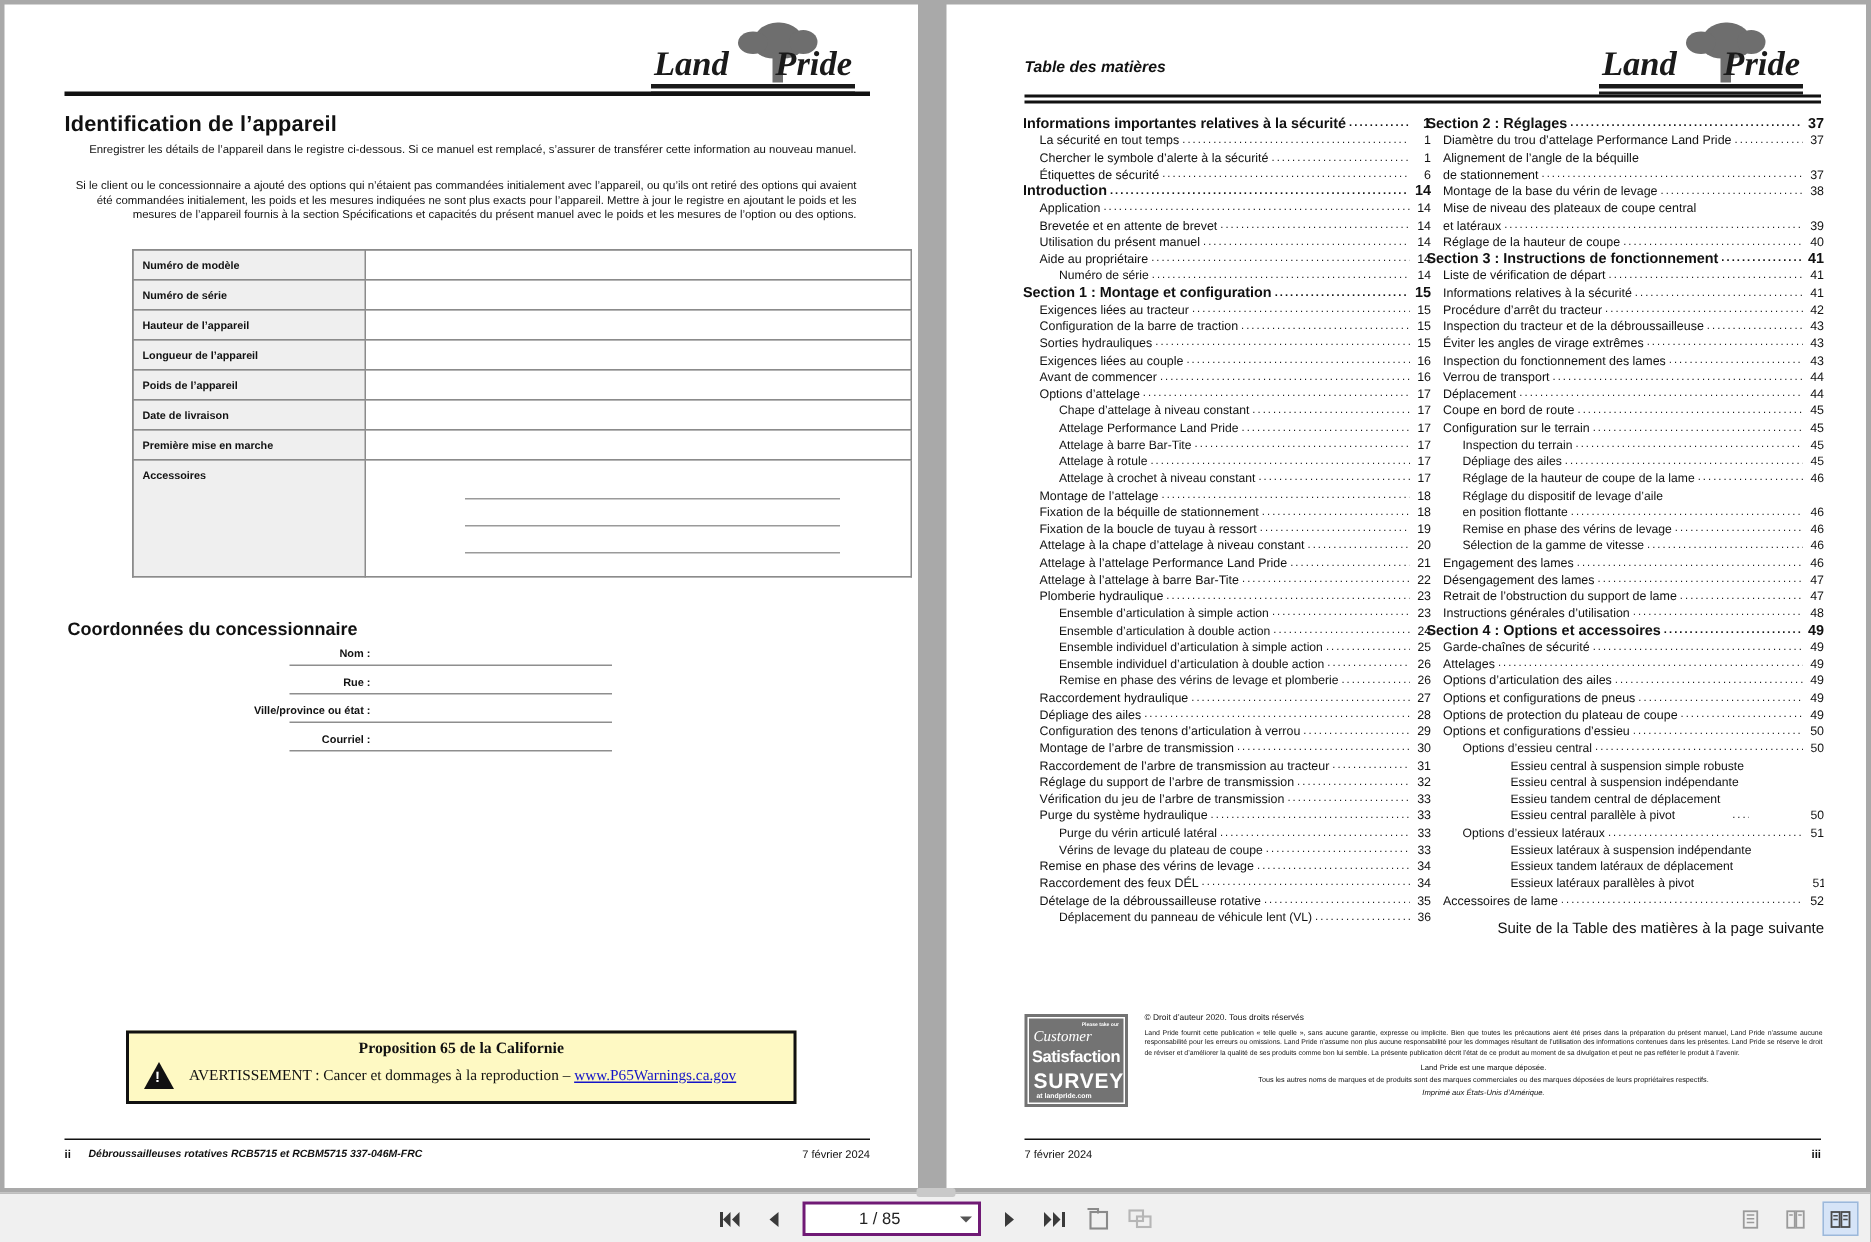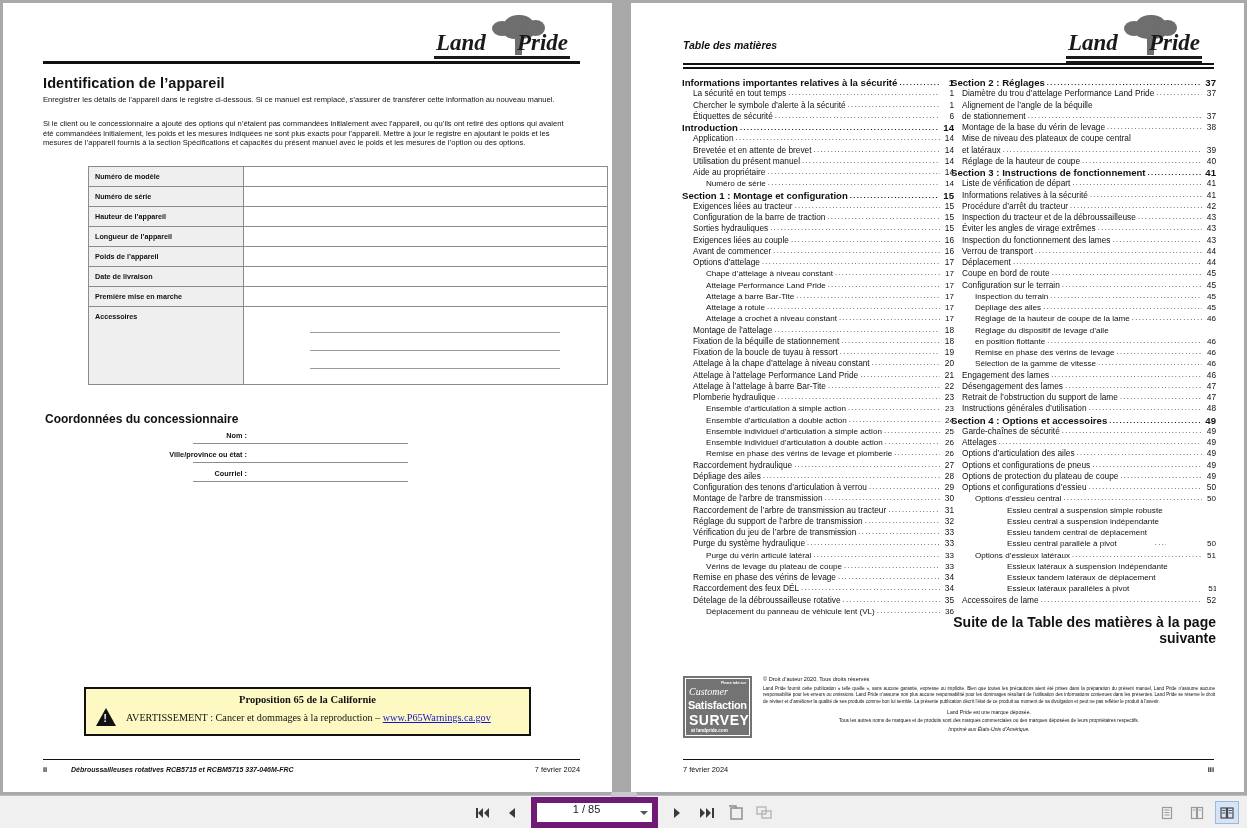--- a/index.html
+++ b/index.html
@@ -38,21 +38,21 @@
   }
   .logo .wm-l{padding-left:2px;}
   .logo .wm-r{padding-right:2px;}
   .logo .rule1{position:absolute;left:0;top:41px;width:136px;height:3px;background:#1a1a1a;}
   .logo .rule2{position:absolute;left:0;top:46px;width:136px;height:2px;background:#1a1a1a;}
 
   
   .l-logo{right:42px;top:12px;}
   .l-hrule{position:absolute;left:40px;top:58px;width:537px;height:3px;background:#111;}
   .l-title{position:absolute;left:40px;top:72px;font-size:14.5px;font-weight:bold;color:#111;letter-spacing:0.1px;}
-  .l-para{position:absolute;left:40px;width:528px;font-size:7.6px;line-height:9.6px;color:#111;text-align:left;}
+  .l-para{position:absolute;left:40px;width:528px;font-size:7.6px;line-height:9.6px;color:#111;text-align:right;}
   .l-p1{top:92px;}
   .l-p2{top:116px;}
 
   .idtable{position:absolute;left:85px;top:163px;width:520px;border:1.6px solid #111;background:#737373;
            border-collapse:collapse;}
   .idtable td{border:1px solid #8b8b8b;font-size:7.2px;color:#111;padding:0 0 0 6px;height:19px;vertical-align:middle;}
   .idtable td.lab{width:148px;background:#efefef;font-weight:bold;}
   .idtable td.val{background:#fff;}
   .idtable tr.acc td{height:72px;vertical-align:top;padding-top:5px;}
   .acc-lines{position:relative;height:66px;}
@@ -70,21 +70,21 @@
   .p65{position:absolute;left:81px;top:684px;width:443px;height:45px;border:2.5px solid #111;background:#fef9c3;}
   .p65 .p65-t{text-align:center;font-family:"Liberation Serif",serif;font-weight:bold;font-size:10.5px;color:#111;margin-top:5px;}
   .p65 .p65-b{display:flex;align-items:center;margin-top:3px;padding-left:10px;}
   .p65 .tri{width:0;height:0;border-left:10px solid transparent;border-right:10px solid transparent;border-bottom:18px solid #111;position:relative;}
   .p65 .tri:after{content:"!";position:absolute;left:-2.6px;top:5px;color:#fff;font-size:10px;font-weight:bold;font-family:"Liberation Sans",sans-serif;}
   .p65 .p65-txt{font-family:"Liberation Serif",serif;font-size:10.2px;color:#111;margin-left:10px;}
   .p65 .p65-txt a{color:#1414c8;text-decoration:underline;}
 
   .l-foot-rule{position:absolute;left:40px;top:756px;width:537px;height:1px;background:#111;}
   .l-foot{position:absolute;top:762px;left:40px;width:537px;display:flex;align-items:center;}
-  .l-foot .pn{font-size:7.6px;font-weight:bold;color:#111;width:28px;}
+  .l-foot .pn{font-size:7.6px;font-weight:bold;color:#111;width:16px;}
   .l-foot .ttl{font-size:7px;font-style:italic;font-weight:bold;color:#111;flex:1;}
   .l-foot .dt{font-size:7.4px;color:#111;}
 
   
   .r-logo{right:42px;top:12px;}
   .r-title{position:absolute;left:52px;top:36px;font-size:10.5px;font-weight:bold;font-style:italic;color:#111;}
   .r-rule1{position:absolute;left:52px;top:60px;width:1092px;height:2px;background:#111;}
   .r-rule2{position:absolute;left:52px;top:64px;width:1092px;height:2px;background:#111;}
   .r-rule1,.r-rule2{width:531px;}
 
@@ -100,21 +100,21 @@
   .e.lvl0{font-size:9.6px;font-weight:bold;padding-left:0;}
   .e.lvl0 .p{font-size:9.6px;font-weight:bold;min-width:13px;}
   .e.lvl1{font-size:8.3px;padding-left:11px;}
   .e.lvl1 .p{font-size:8.3px;min-width:12px;}
   .e.lvl2{font-size:8.1px;padding-left:24px;}
   .e.lvl2 .p{font-size:8.1px;min-width:12px;}
   .e.lvl3{font-size:8.1px;padding-left:56px;gap:36px;}
   .e.lvl3 .p{font-size:8.1px;min-width:12px;}
   .e.cont .d{opacity:0;}
 
-  .r-cont{position:absolute;left:320px;top:611px;width:265px;text-align:right;font-size:14px;font-weight:bold;color:#111;}
+  .r-cont{position:absolute;left:320px;top:611px;width:265px;text-align:right;font-size:10px;font-weight:normal;color:#111;}
 
   .survey{position:absolute;left:52px;top:673px;width:69px;height:62px;background:#737373;padding:2px;box-sizing:border-box;}
   .survey .sv-in{border:1px solid #fff;width:100%;height:100%;box-sizing:border-box;position:relative;overflow:hidden;}
   .survey .sv1{position:absolute;right:3px;top:2px;color:#fff;font-size:3.4px;font-weight:bold;}
   .survey .sv2{position:absolute;left:3px;top:7px;color:#fff;font-family:"Liberation Serif",serif;font-style:italic;font-size:10px;}
   .survey .sv3{position:absolute;left:2px;top:20px;color:#fff;font-size:11px;font-weight:bold;letter-spacing:-0.3px;}
   .survey .sv4{position:absolute;left:3px;top:33px;color:#fff;font-size:14px;font-weight:bold;letter-spacing:0.5px;}
   .survey .sv5{position:absolute;left:5px;bottom:2px;color:#fff;font-size:4.6px;font-weight:bold;}
 
   .copy{position:absolute;left:132px;top:673px;width:452px;color:#111;}
@@ -128,21 +128,21 @@
   .r-foot{position:absolute;top:762px;left:52px;width:531px;display:flex;align-items:center;justify-content:space-between;}
   .r-foot .dt{font-size:7.4px;color:#111;}
   .r-foot .pn{font-size:7.6px;font-weight:bold;color:#111;}
 
   
   .toolbar{position:absolute;left:0;top:795px;width:1247px;height:33px;background:#f0f0f0;
            border-top:1px solid #bdbdbd;display:flex;align-items:center;}
   .tb-center{position:absolute;left:0;width:1247px;display:flex;justify-content:center;align-items:center;gap:9px;}
   .tb-btn{width:20px;height:20px;display:flex;align-items:center;justify-content:center;cursor:pointer;color:#3a3a3a;}
   .tb-btn svg{display:block;}
-  .pagebox{width:115px;height:19px;background:#fff;border:6px solid #701a75;display:flex;}
+  .pagebox{width:115px;height:19px;background:#fff;border:2px solid #701a75;display:flex;align-items:center;}
   .pagebox .pv{flex:1;text-align:center;font-size:11px;color:#222;}
   .pagebox .caret{width:16px;display:flex;align-items:center;justify-content:center;}
   .tb-right{position:absolute;right:8px;display:flex;align-items:center;gap:6px;}
   .vbtn{width:22px;height:21px;display:flex;align-items:center;justify-content:center;border:1px solid transparent;}
   .vbtn.active{background:#d6e4f7;border:1px solid #9cb8da;}
   .grip{position:absolute;left:50%;margin-left:-13px;top:-4px;width:26px;height:6px;background:#c9c9c9;border-radius:2px;}
 </style>
 </head>
 <body>
 
@@ -210,20 +210,24 @@
           </tbody>
       </table>
 
       <div class="l-sub">Coordonnées du concessionnaire</div>
       <div class="dealer">
           <div class="drow">
             <div class="dlab">Nom :</div>
             <div class="dline"></div>
           </div>
           <div class="drow">
+            <div class="dlab">Rue :</div>
+            <div class="dline"></div>
+          </div>
+          <div class="drow">
             <div class="dlab">Ville/province ou état :</div>
             <div class="dline"></div>
           </div>
           <div class="drow">
             <div class="dlab">Courriel :</div>
             <div class="dline"></div>
           </div>
         </div>
 
       <div class="p65">

